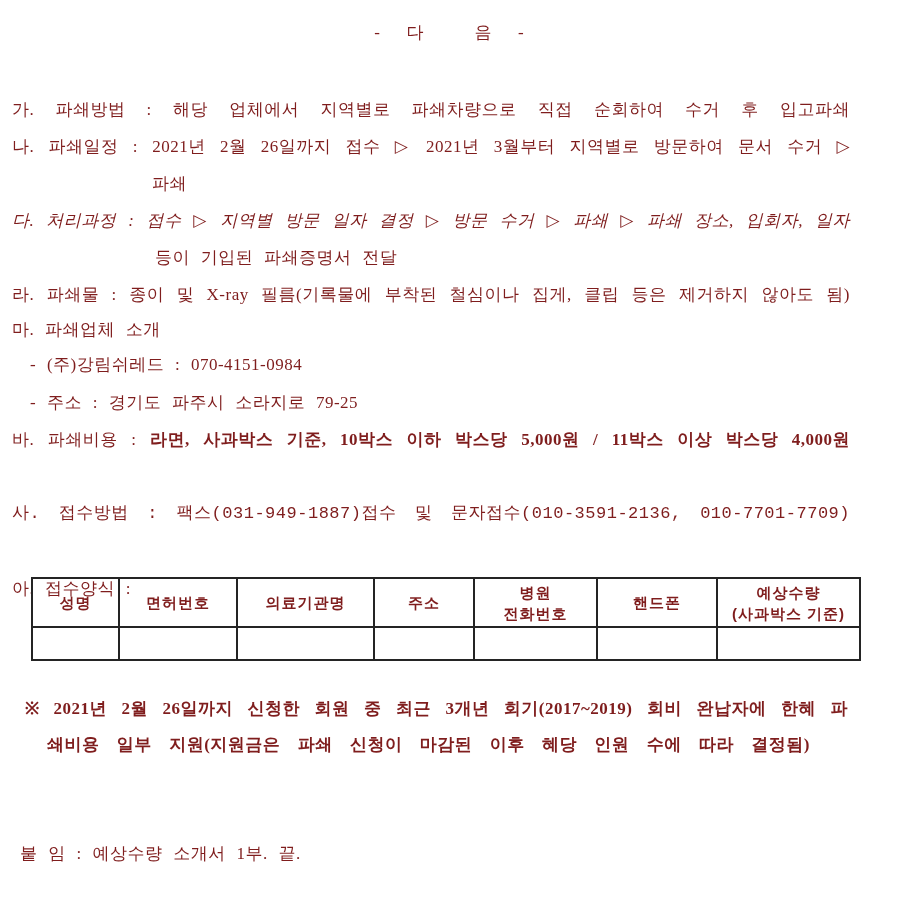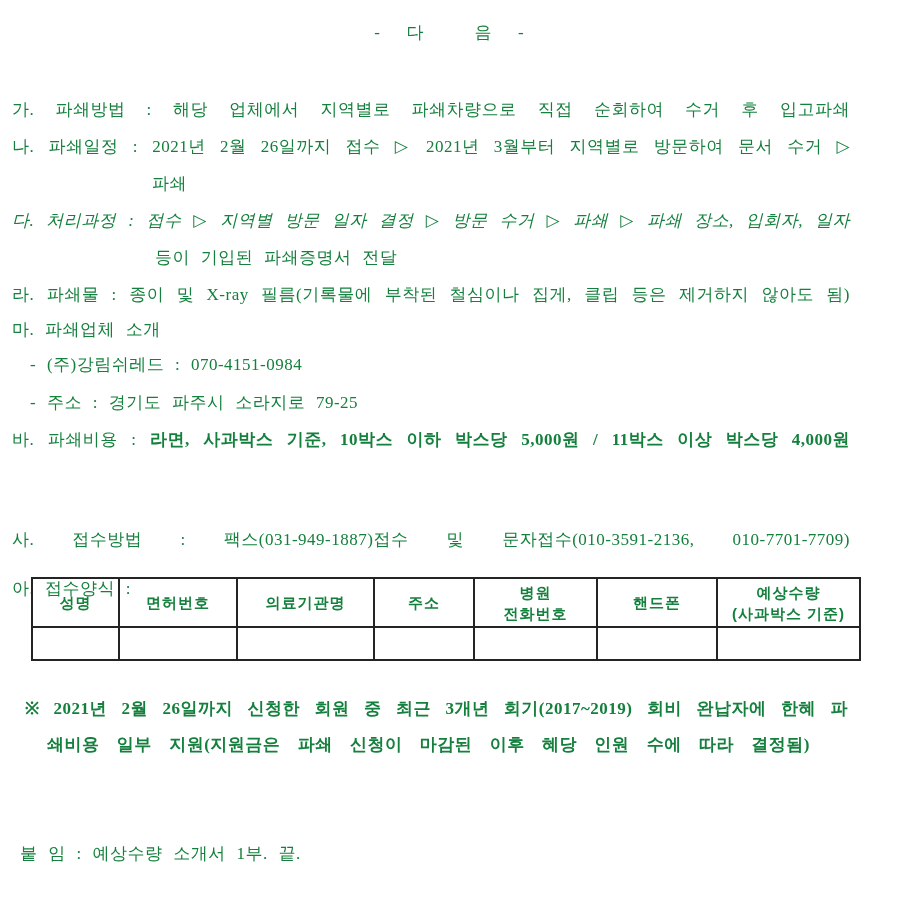--- a/index.html
+++ b/index.html
@@ -8,21 +8,21 @@
     background: #ffffff;
     width: 900px;
     height: 897px;
     overflow: hidden;
   }
   .doc {
     position: relative;
     width: 900px;
     height: 897px;
     background: #ffffff;
-    color: #15803d;
+    color: #7f1d1d;
     font-family: "Liberation Serif", "DejaVu Serif", serif;
     font-size: 17px;
     line-height: 22px;
   }
   .line {
     position: absolute;
     letter-spacing: 0.5px;
     word-spacing: 6px;
     white-space: nowrap;
   }
@@ -89,21 +89,21 @@
 
   <div class="line" style="top:319px; left:12px;">마. 파쇄업체 소개</div>
   <div class="line" style="top:354px; left:30px;">- (주)강림쉬레드 : 070-4151-0984</div>
   <div class="line" style="top:392px; left:30px;">- 주소 : 경기도 파주시 소라지로 79-25</div>
 
   <div class="line just" style="top:429px;">
     <span>바. 파쇄비용 :</span>
     <span class="bold">라면, 사과박스 기준, 10박스 이하 박스당 5,000원 / 11박스 이상 박스당 4,000원</span>
   </div>
 
-  <div class="line just" style="top:529px;">사. 접수방법 : 팩스(031-949-1887)접수 및 문자접수(010-3591-2136, 010-7701-7709)</div>
+  <div class="line just" style="top:503px;font-family:Liberation Mono, monospace;">사. 접수방법 : 팩스(031-949-1887)접수 및 문자접수(010-3591-2136, 010-7701-7709)</div>
 
   <div class="line" style="top:538px; left:12px;margin-top:40px;">아. 접수양식 :</div>
 
   <table class="form">
     <colgroup>
       <col style="width:87px">
         <col style="width:118px">
         <col style="width:137px">
         <col style="width:100px">
         <col style="width:123px">

